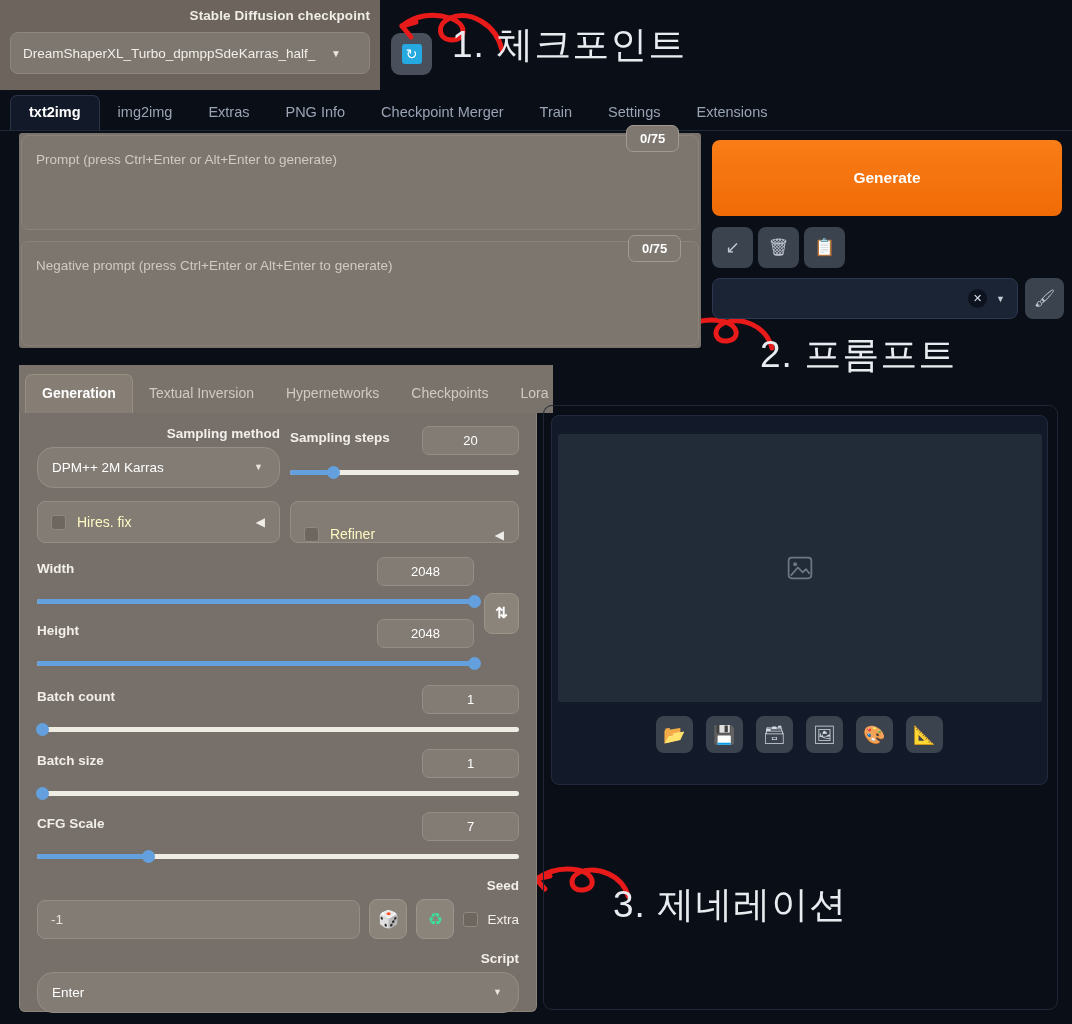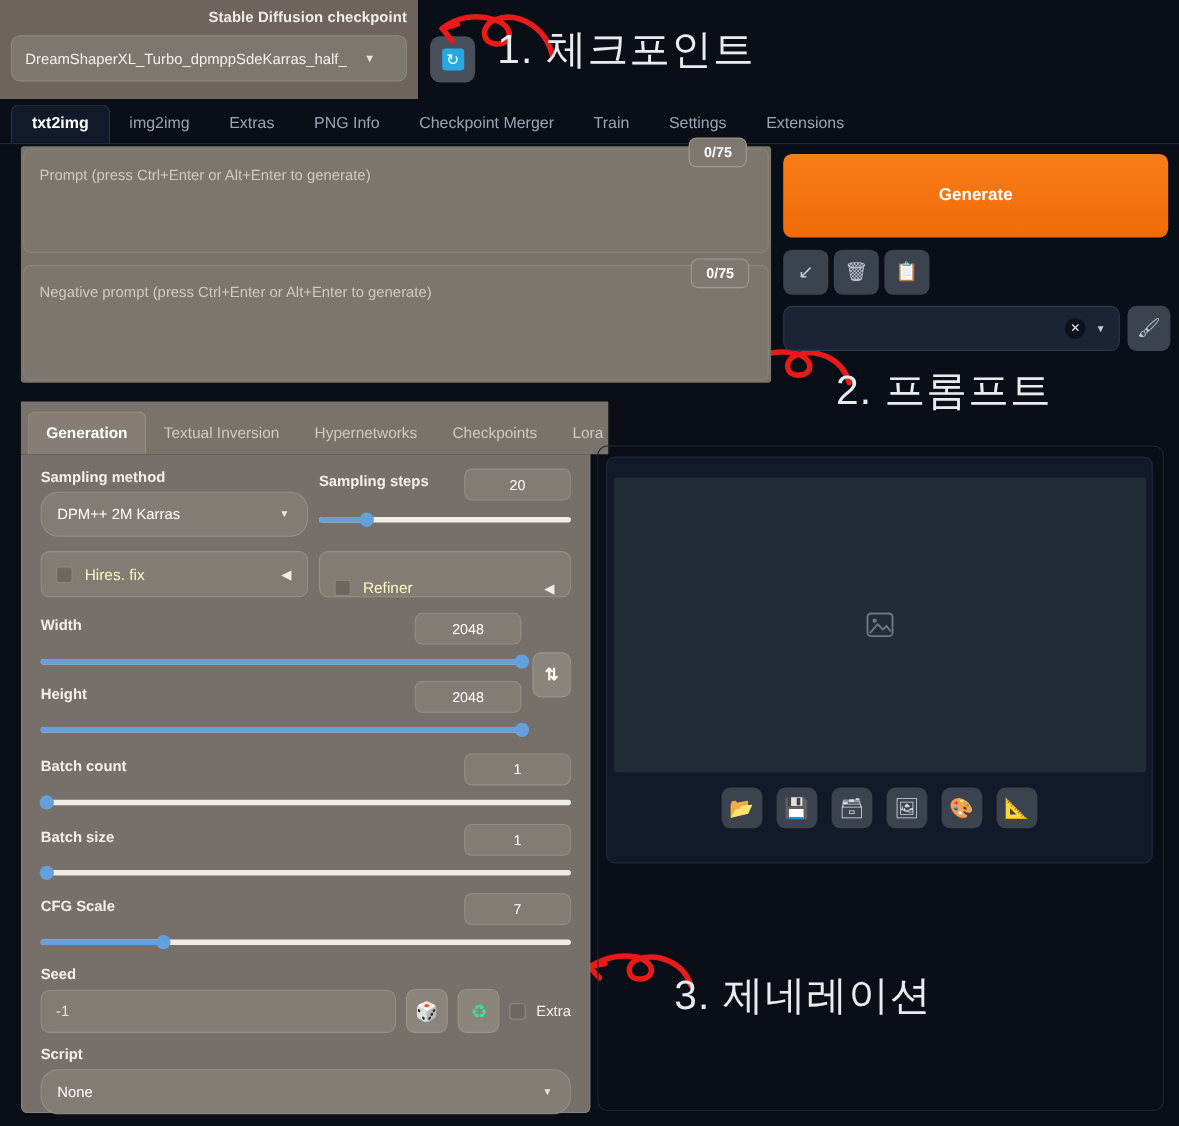--- a/index.html
+++ b/index.html
@@ -107,21 +107,21 @@
   #gen-tabs .gtab{ font-size:14px; color:#cfcac3; padding:10px 16px 12px 16px; white-space:nowrap; }
   #gen-tabs .gtab.active{
     color:#ffffff; font-weight:bold; background:#867e75;
     border:1px solid #95907f; border-bottom:none; border-radius:7px 7px 0 0;
   }
   #gen-panel{
     position:absolute; left:19px; top:413px; width:518px; height:599px;
     background:#77706a; border:1px solid #8a837a; border-top:none; border-radius:0 0 6px 6px;
     padding:13px 17px;
   }
-  .fld-label{ font-size:13.5px; color:#f2efeb; font-weight:bold; margin-bottom:6px; }
+  .fld-label{ font-size:13.5px; color:#f2efeb; font-weight:bold; margin-bottom:6px;text-align:right; }
   .numbox{
     background:#837c74; border:1px solid #948e85; border-radius:7px;
     color:#ffffff; font-size:13px; text-align:center; padding:6px 0; width:97px;
   }
   .slider{ position:relative; height:12px; margin-top:6px; }
   .slider .track{
     position:absolute; left:0; right:0; top:4px; height:5px; background:#efece4; border-radius:3px;
   }
   .slider .fill{ position:absolute; left:0; top:4px; height:5px; background:#63a0dd; border-radius:3px; }
   .slider .knob{
@@ -354,21 +354,21 @@
         <span>♻</span>
       </div>
       <span class="cbox"></span>
       <span style="font-size:13.5px;color:#f2efeb;">Extra</span>
     </div>
   </div>
 
   <div style="margin-top:12px;">
     <div class="fld-label">Script</div>
     <div class="selectbox">
-      <span>None</span>
+      <span>Enter</span>
       <span class="caret">▼</span>
     </div>
   </div>
 
 </div>
 
 <div id="outer-frame"></div>
 <div id="preview-panel">
   <div id="preview-canvas">
     <svg id="image-placeholder-icon" viewBox="0 0 24 22">

